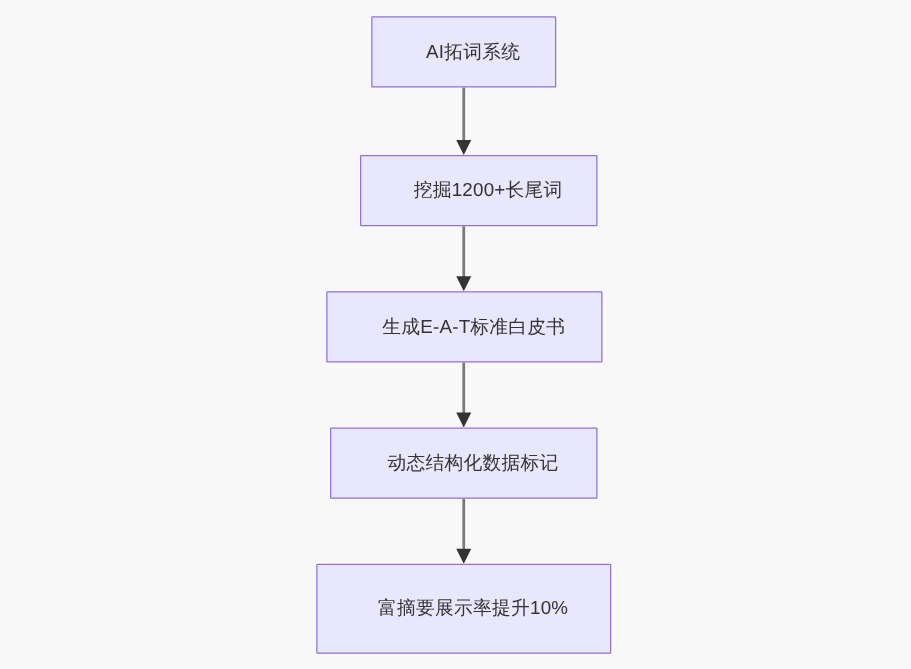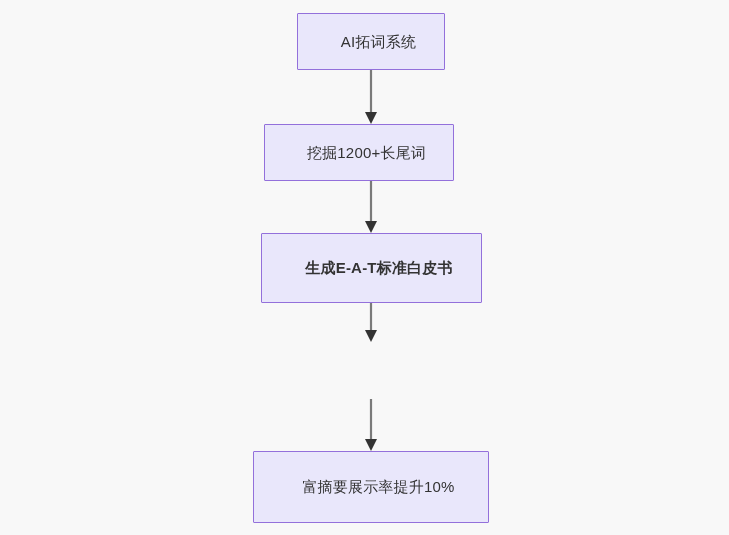--- a/index.html
+++ b/index.html
@@ -75,26 +75,29 @@
 
   <svg class="edge" style="left:356px; top:397px; width:30px; height:58px;" viewBox="0 0 30 58">
     <line class="edge-line" x1="15" y1="2" x2="15" y2="44"></line>
     <polygon class="edge-arrow" points="15,54 9,42 21,42"></polygon>
   </svg>
 
   <div class="node" style="left:297px; top:13px; width:148px; height:57px;">
     <span class="node-label">AI拓词系统</span>
   </div>
 
-  <div class="node" style="left:264px; top:124px; width:190px; height:57px;">
+  <div class="node" style="left:288px; top:124px; width:190px; height:57px;">
     <span class="node-label">挖掘1200+长尾词</span>
   </div>
 
-  <div class="node" style="left:261px; top:233px; width:221px; height:70px;font-weight:bold;">
+  <div class="node" style="left:261px; top:233px; width:221px; height:57px;">
     <span class="node-label">生成E-A-T标准白皮书</span>
   </div>
 
+  <div class="node" style="left:264px; top:342px; width:214px; height:57px;">
+    <span class="node-label">动态结构化数据标记</span>
+  </div>
 
   <div class="node" style="left:253px; top:451px; width:236px; height:72px;">
     <span class="node-label">富摘要展示率提升10%</span>
   </div>
 
 </div>
 
 </body></html>

